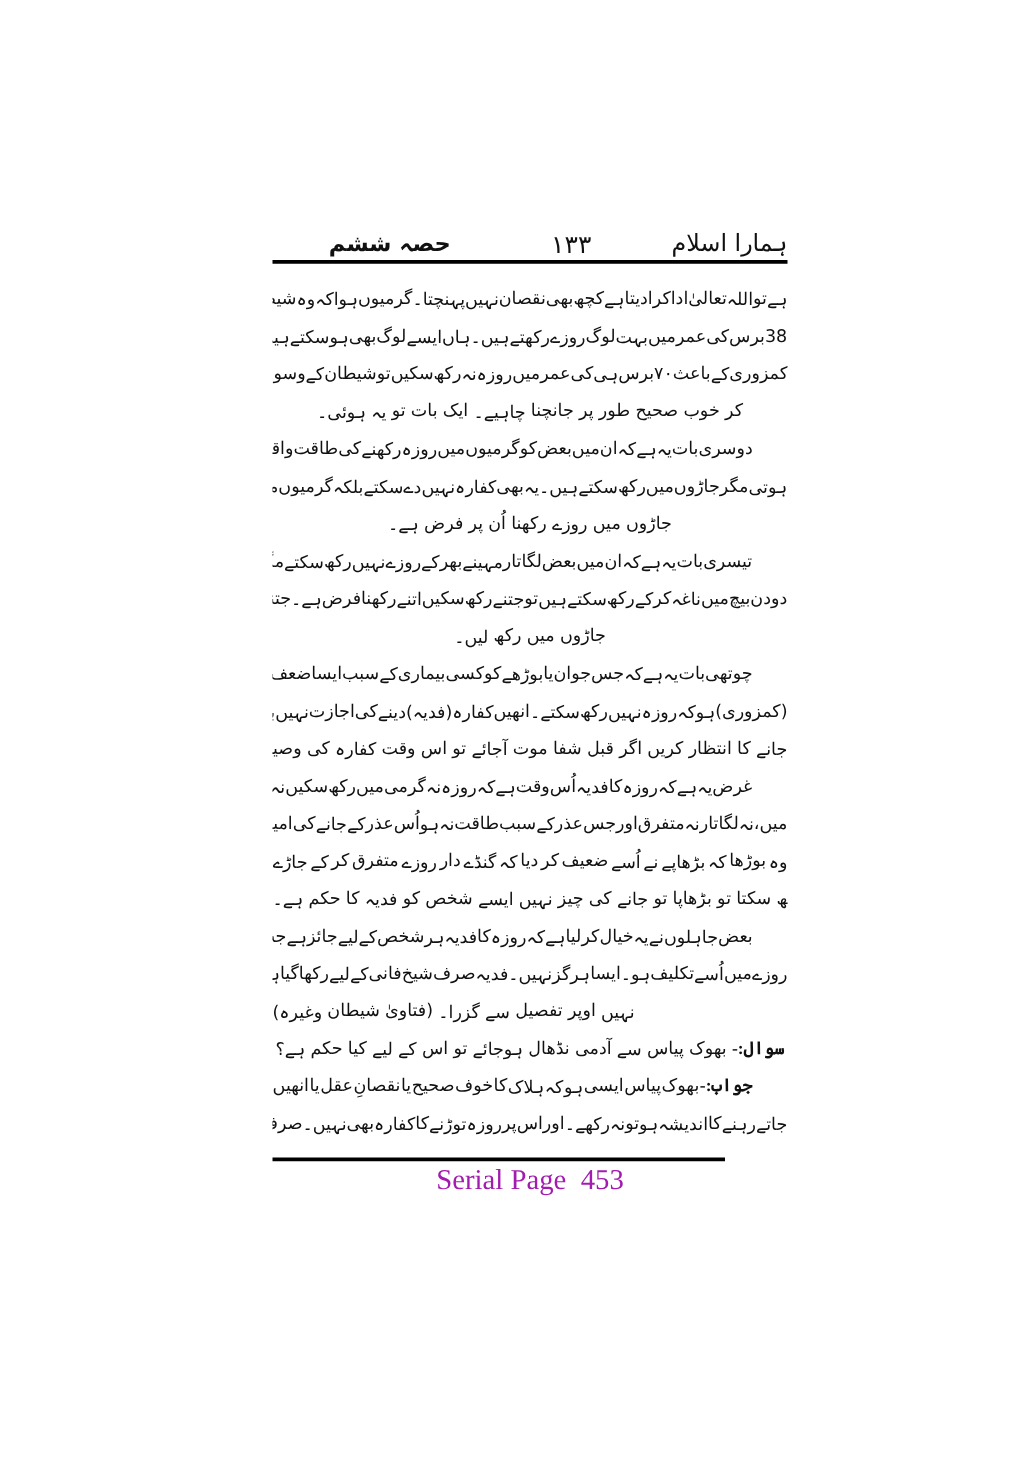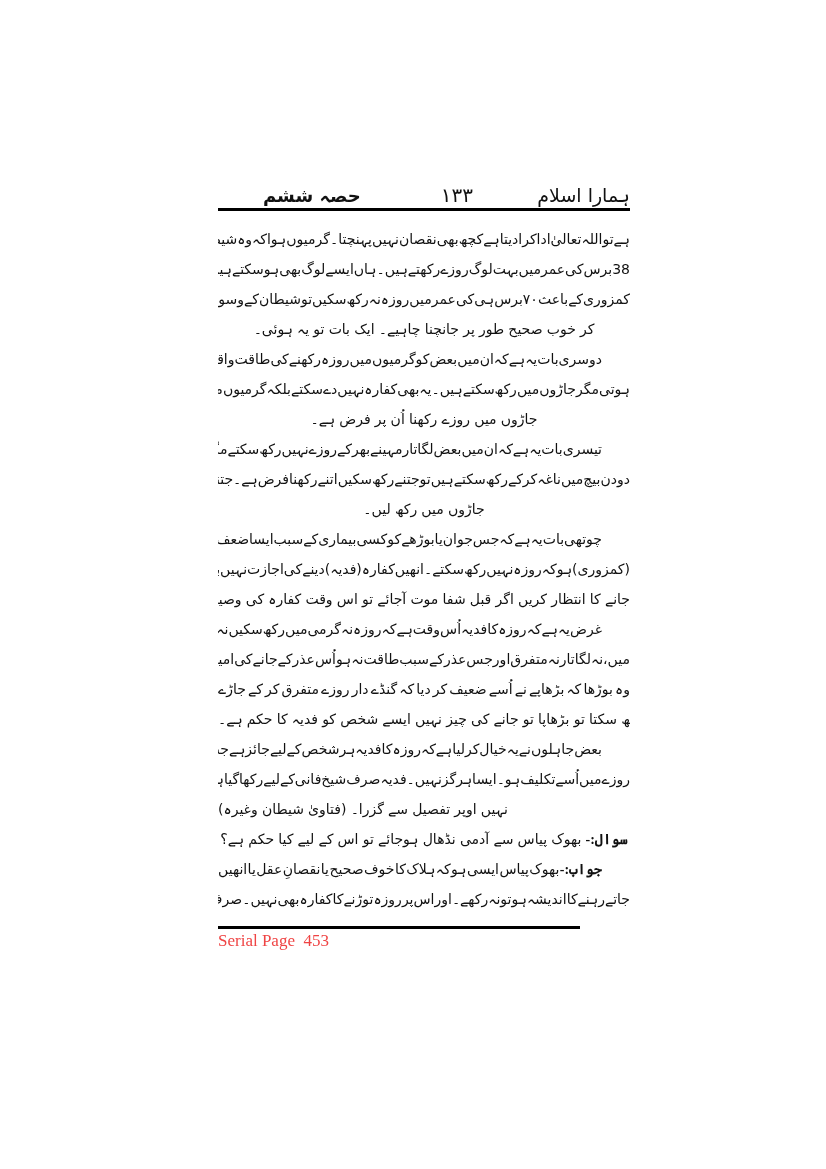--- a/index.html
+++ b/index.html
@@ -62,25 +62,25 @@
   
   .footer-rule {
     margin-top:12px;
     width:362px;
     height:3px;
     background:#000000;
   }
   .serial {
     margin-top:2px;
     font-family:"Liberation Serif", serif;
-    font-size:17px;
-    color:#ef4444;
+    font-size:23px;
+    color:#a21caf;
     white-space:pre;
     direction:ltr;
-    text-align:left;
+    text-align:center;
   }
 </style>
 </head>
 <body>
 
 <div class="page">
   <div class="content">
 
     <div class="header">
       <span class="book-title">ہمارا اسلام</span>

